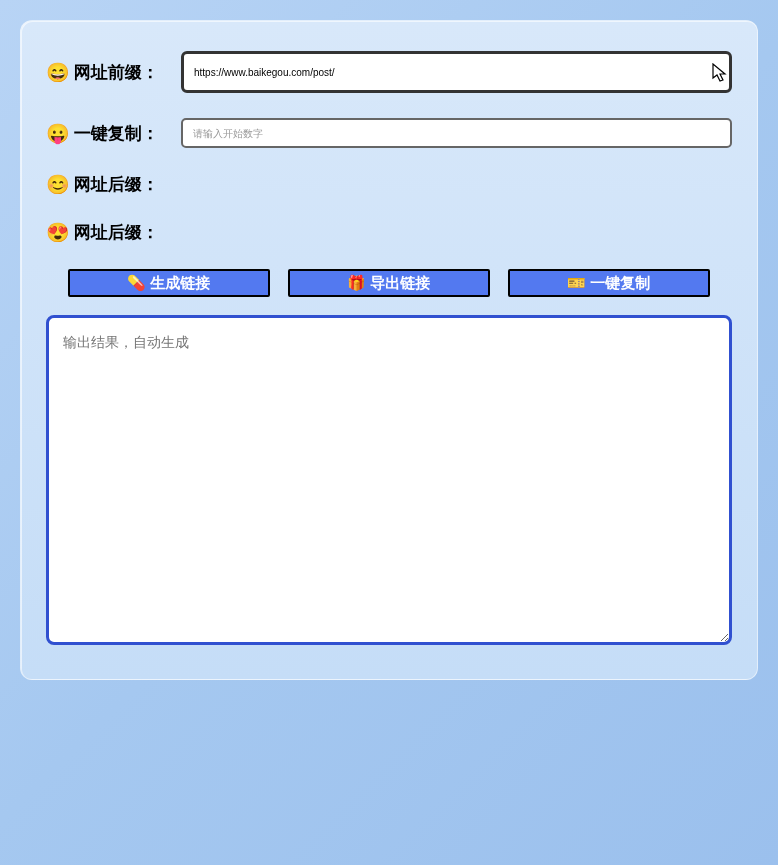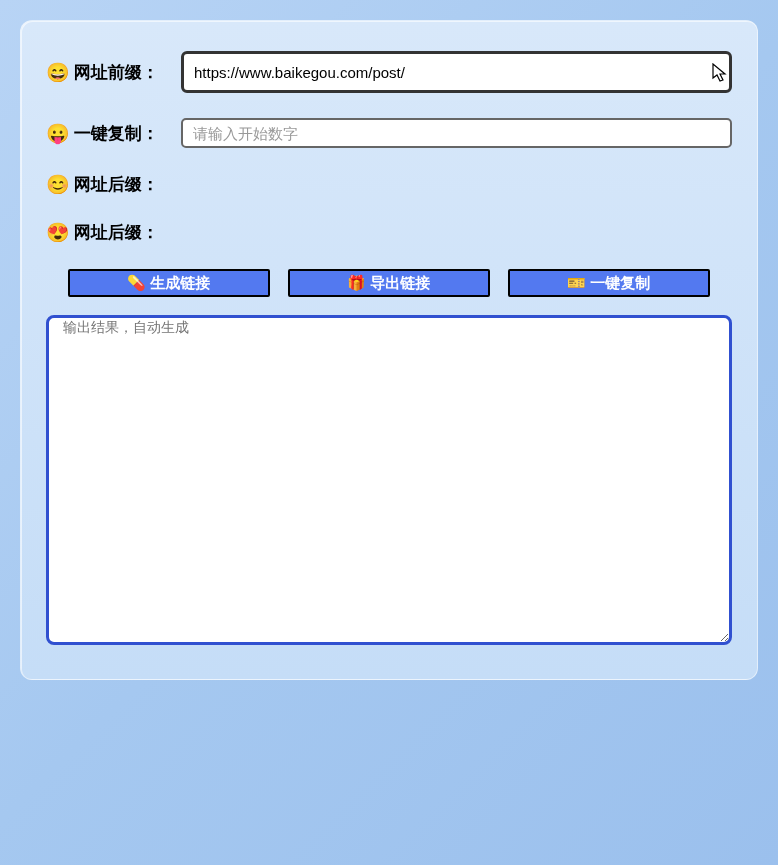--- a/index.html
+++ b/index.html
@@ -43,21 +43,21 @@
       font-size: 19px;
       margin-right: 4px;
     }
     
     .input-field {
       flex: 1;
       height: 42px;
       border: 3px solid #333;
       border-radius: 6px;
       padding: 0 10px;
-      font-size: 15px;
+      font-size: 10px;
       background: #fff;
       outline: none;
     }
     
     .input-field.medium {
       height: 30px;
       border: 2px solid #666;
       border-radius: 5px;
     }
     
@@ -92,21 +92,21 @@
     
     .btn-emoji {
       font-size: 15px;
     }
     
     .output-area {
       width: 100%;
       height: 330px;
       border: 3px solid #3050d0;
       border-radius: 8px;
-      padding: 1px 14px;
+      padding: 16px 14px;
       font-size: 14px;
       color: #888;
       background: #fff;
       resize: both;
       outline: none;
       font-family: "Microsoft YaHei", Arial, sans-serif;
     }
     
     .cursor {
       position: absolute;

